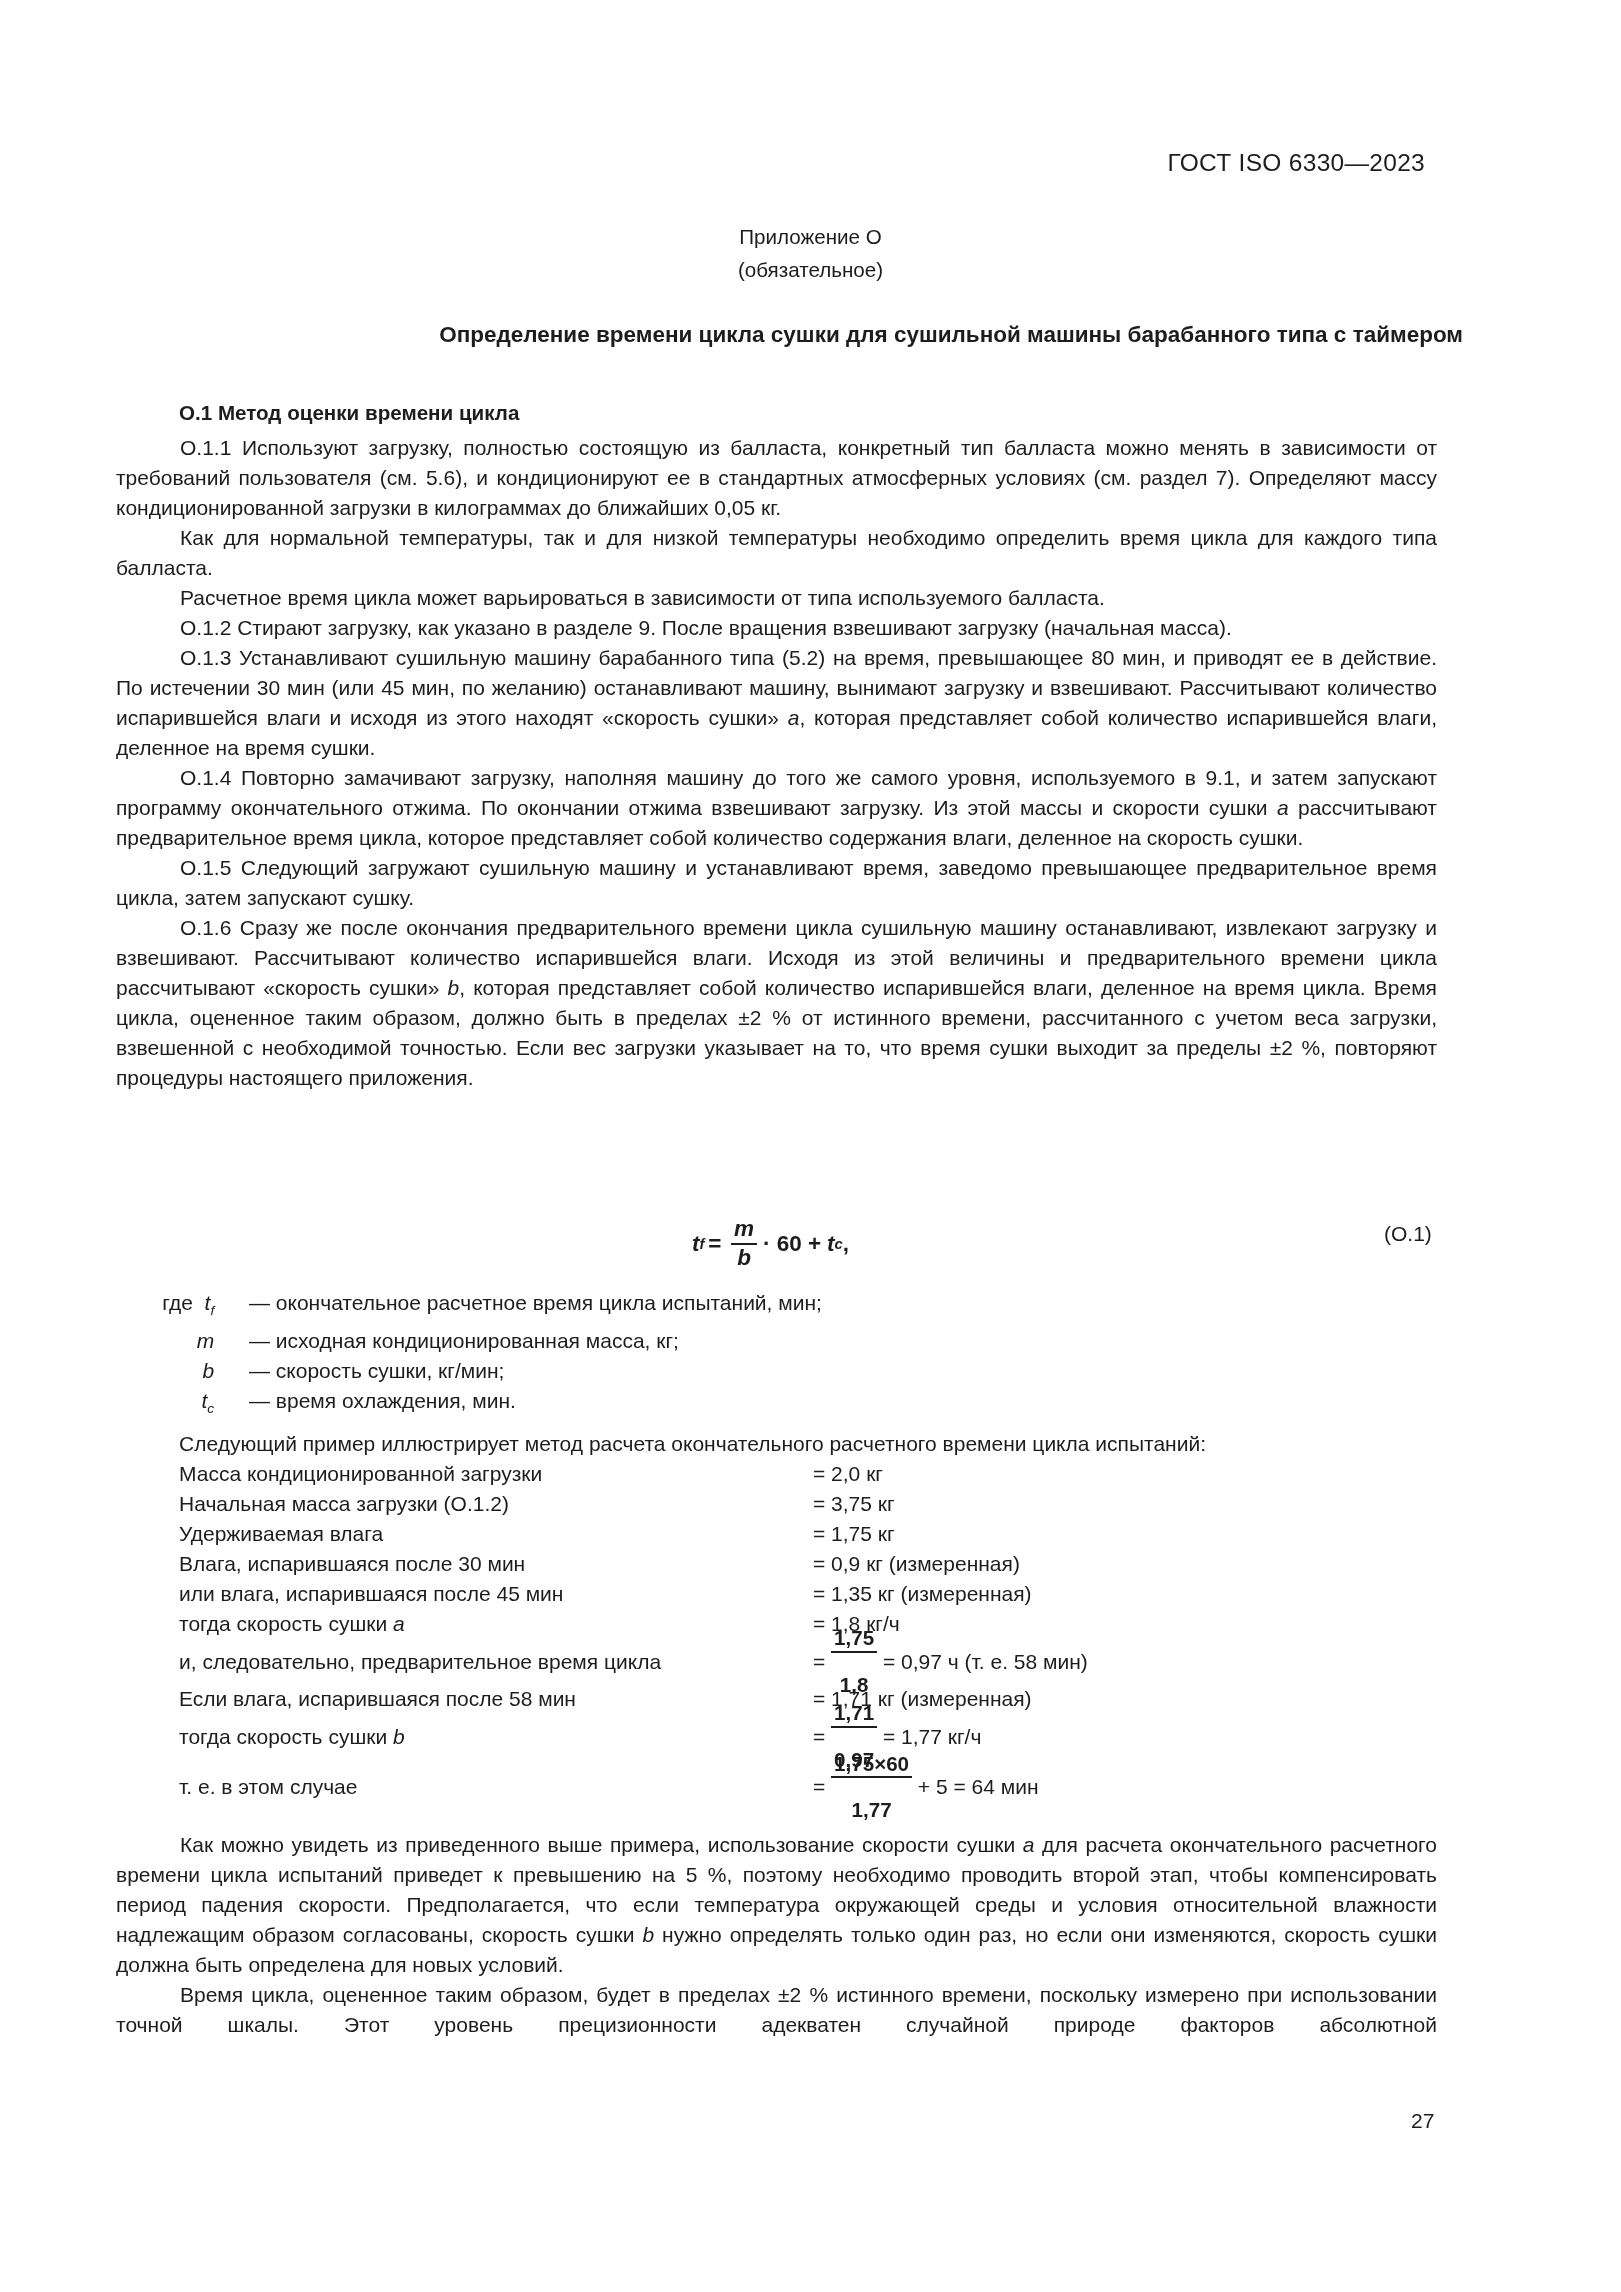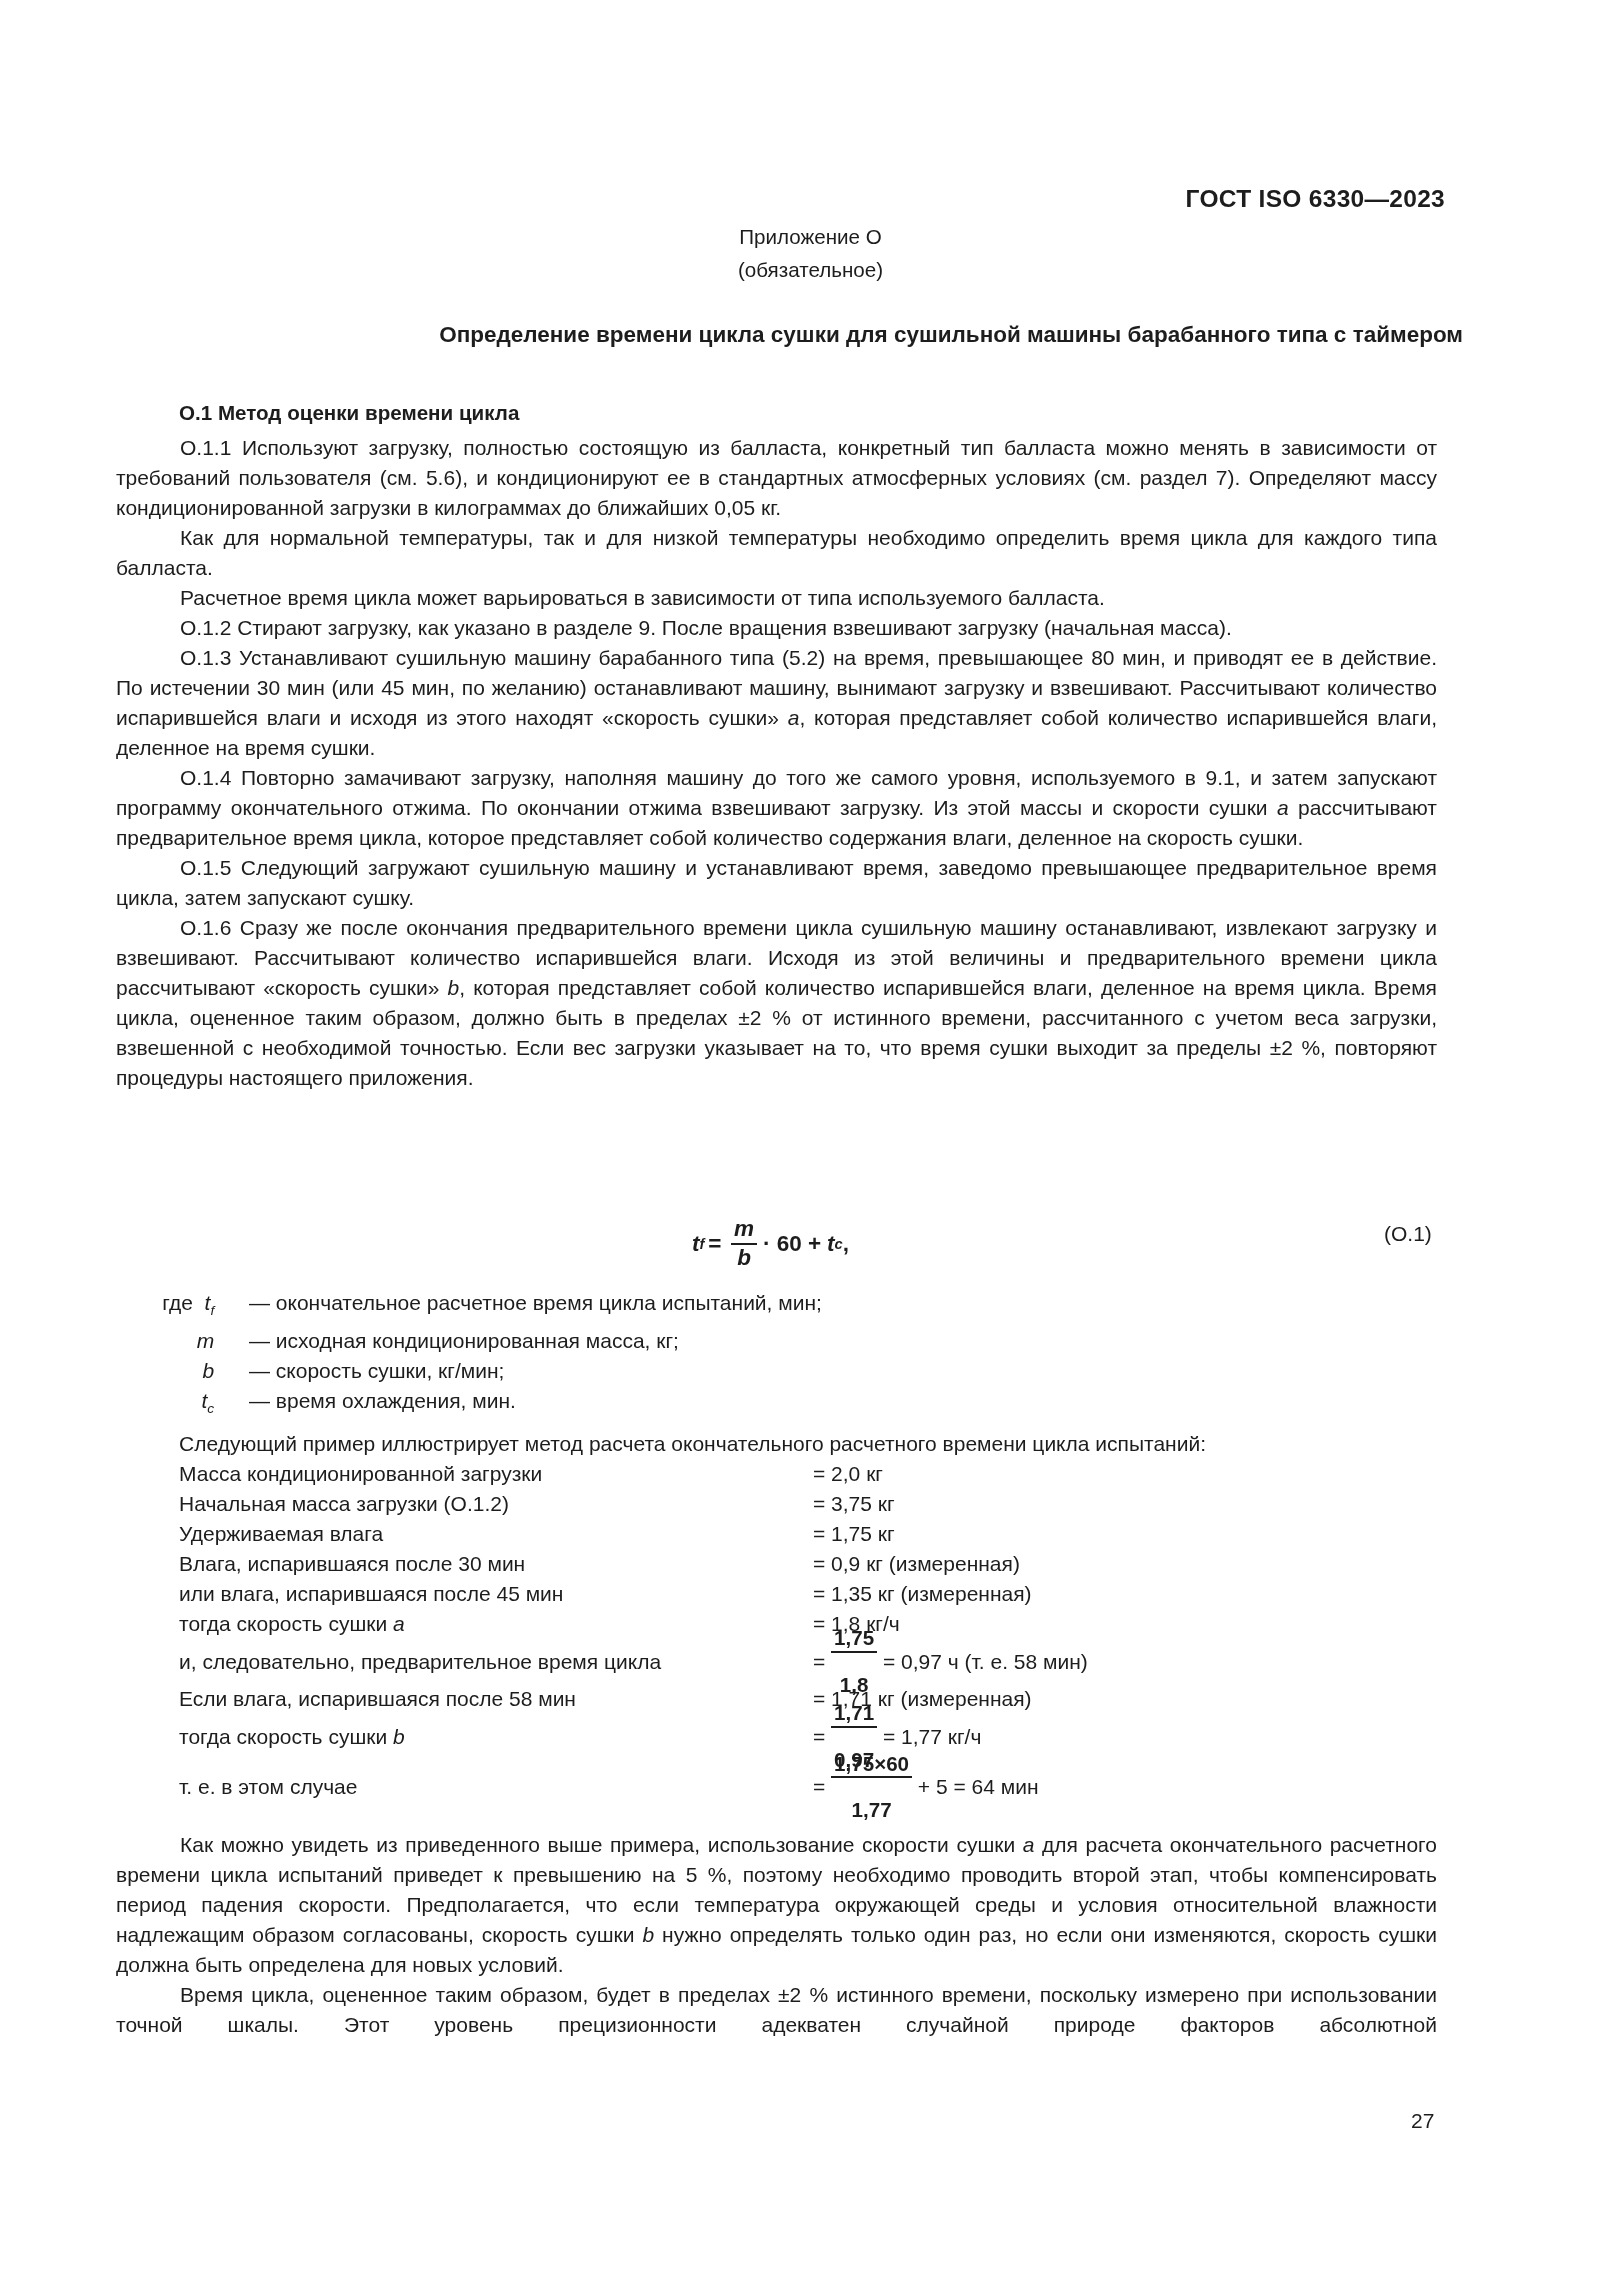--- a/index.html
+++ b/index.html
@@ -1,18 +1,18 @@
 <!DOCTYPE html>
 <html><head>
 <meta charset="utf-8">
 <style>
   html, body { margin: 0; padding: 0; background: #ffffff; }
   body { width: 1621px; height: 2293px; position: relative; overflow: hidden;
          font-family: "Liberation Sans", sans-serif; color: #1d1d1d; }
-  .hdr { position: absolute; right: 176px; top: 149px; font-size: 24.5px; font-weight: bold; letter-spacing: 0.3px; margin-top: 36px; }
+  .hdr { position: absolute; right: 196px; top: 149px; font-size: 24.5px; font-weight: normal; letter-spacing: 0.3px; }
   .annex { position: absolute; left: 0; width: 1621px; text-align: center; font-weight: normal; font-size: 20.6px; }
   .annex1 { top: 225px; }
   .annex2 { top: 258px; }
   .title { position: absolute; left: 0; width: 1463px; text-align: right; font-weight: bold; font-size: 22.5px; top: 322px; }
   .sec { position: absolute; left: 179px; top: 401px; font-weight: bold; font-size: 20.6px; text-align: center; }
   .body { position: absolute; left: 116px; top: 433px; width: 1321px; font-size: 21px; line-height: 30px; text-align: justify; }
   .body p { margin: 0; text-indent: 64px; }
   .formula { position: absolute; top: 1218px; left: 0; width: 1621px; font-size: 22.5px; font-weight: bold; }
   .formula .expr { position: absolute; left: 692px; top: 0; display: flex; align-items: center; white-space: nowrap; }
   .frac { display: inline-flex; flex-direction: column; align-items: center; margin: 0 5.9px; line-height: 1; }

